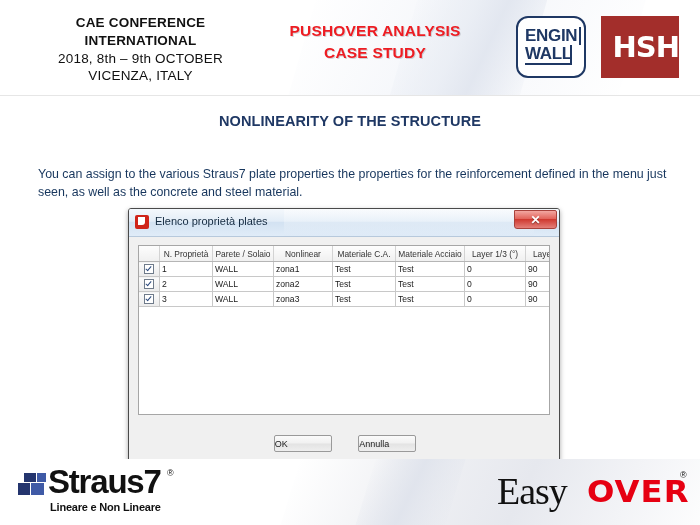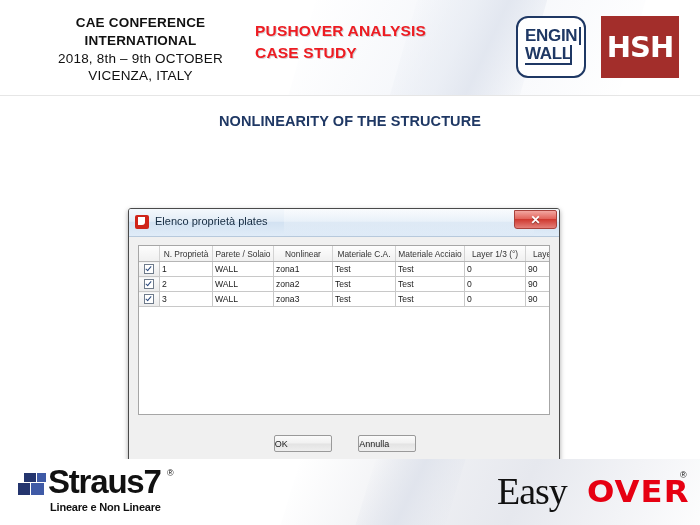--- a/index.html
+++ b/index.html
@@ -67,21 +67,21 @@
     font-size: 13.5px;
     letter-spacing: .2px;
     white-space: nowrap;
   }
   .conf-line.bold { font-weight: bold; }
 
   .pushover-block {
     position: absolute;
     left: 255px; top: 20px;
     width: 240px;
-    text-align: left;
+    text-align: center;
     color: #ee1c22;
     font-weight: bold;
     font-size: 15.5px;
     line-height: 1.45;
     text-shadow: 1px 1px 0 rgba(120,120,130,.30);
     letter-spacing: .2px;
   }
 
   
   .enginsoft-logo {
@@ -117,21 +117,21 @@
   }
 
   
   .hsh-logo {
     position: absolute;
     left: 601px; top: 16px;
     width: 78px; height: 62px;
     background: #a32e2b;
     display: flex;
     align-items: center;
-    justify-content: center;
+    justify-content: flex-end;
   }
   .hsh-text {
     color: #ffffff;
     font-weight: bold;
     font-size: 29px;
     letter-spacing: -1px;
     font-family: "DejaVu Sans", sans-serif;
   }
 
   
@@ -462,20 +462,21 @@
 
     <div class="hsh-logo">
       <span class="hsh-text">HSH</span>
     </div>
   </div>
   <div class="header-rule"></div>
 
   <div class="section-title">NONLINEARITY OF THE STRUCTURE</div>
 
 
+  <div class="body-text">You can assign to the various Straus7 plate properties the properties for the reinforcement defined in the menu just seen, as well as the concrete and steel material.</div>
 
   <div class="dialog">
     <div class="dialog-glass"></div>
 
     <div class="titlebar">
       <div class="titlebar-ghost"></div>
       <div class="title-icon"></div>
       <div class="title-text">Elenco proprietà plates</div>
       <div class="close-btn">
         <span class="close-x">✕</span>

